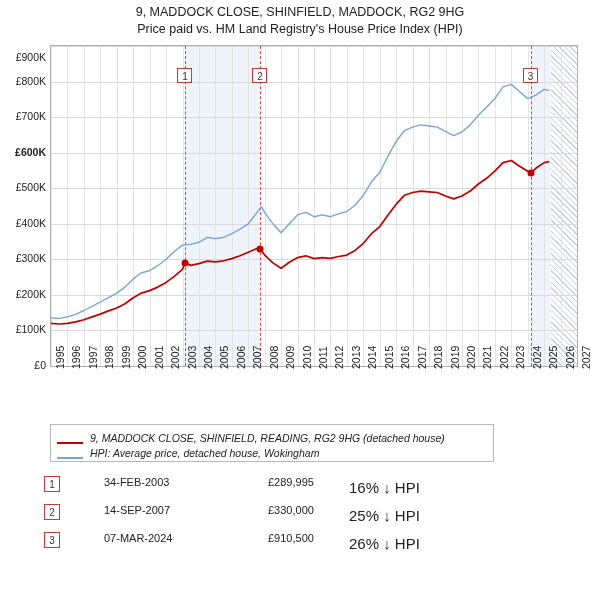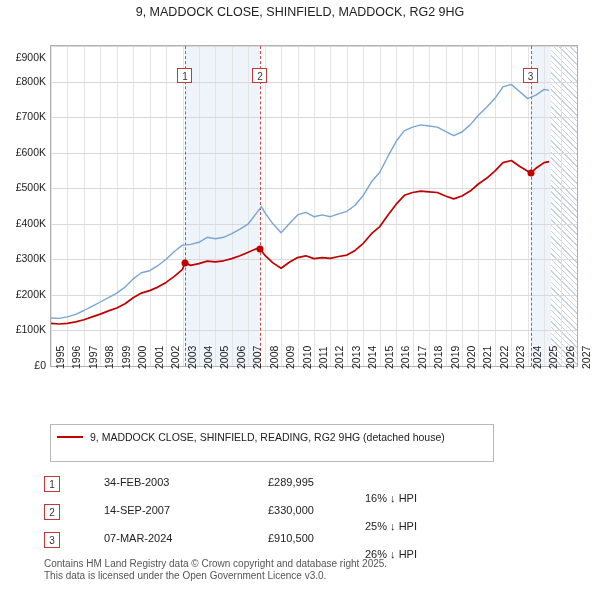--- a/index.html
+++ b/index.html
@@ -129,23 +129,24 @@
     top: 424px;
     width: 444px;
     height: 38px;
     border: 1px solid #b8b8b8;
     box-sizing: border-box;
     background: #ffffff;
     padding: 4px 6px;
   }
   .legend-row {
     display: flex;
-    align-items: center;
+    align-items: flex-end;
     height: 14px;
     margin-top: 1px;
+    font-style: italic;
   }
   .legend-swatch {
     width: 26px;
     height: 0;
     border-top-width: 2px;
     border-top-style: solid;
     margin-right: 7px;
     flex: none;
   }
   .legend-text {
@@ -189,44 +190,44 @@
   .event-price {
     position: absolute;
     left: 224px;
     top: 4px;
     font-size: 11px;
     color: #222222;
   }
   .event-delta {
     position: absolute;
     left: 305px;
-    top: 20px;
-    font-size: 11px;
-    color: #222222;
-    margin-left: 16px;
+    top: 7px;
+    font-size: 15px;
+    color: #222222;
   }
 
   
   #footer {
     position: absolute;
     left: 44px;
     top: 558px;
     width: 540px;
     font-size: 10px;
     color: #555555;
     line-height: 12px;
   }
 </style>
 </head>
 <body>
 
 <div id="page">
 
   <div class="title">
     <div>9, MADDOCK CLOSE, SHINFIELD, MADDOCK, RG2 9HG</div>
+    <div>Price paid vs. HM Land Registry's House Price Index (HPI)</div>
   </div>
 
   <div id="plot-area">
       <div class="band" style="left: 133.966px; width: 74.955px;"></div>
       <div class="band" style="left: 479.646px; width: 20.0538px;"></div>
       <div class="hatch" style="left: 499.7px; width: 26.3px;"></div>
       <div class="gridline-v" style="left: 0px;"></div>
       <div class="gridline-v" style="left: 16px;"></div>
       <div class="gridline-v" style="left: 33px;"></div>
       <div class="gridline-v" style="left: 49px;"></div>
@@ -284,21 +285,21 @@
       <div class="marker-box" style="left: 472.146px; top: 22px;">3</div>
     </div>
 
   <div id="y-axis">
       <div class="ylabel" style="top: 365px; right: 554px; width: 46px;">£0</div>
       <div class="ylabel" style="top: 329.444px; right: 554px; width: 46px;">£100K</div>
       <div class="ylabel" style="top: 293.889px; right: 554px; width: 46px;">£200K</div>
       <div class="ylabel" style="top: 258.333px; right: 554px; width: 46px;">£300K</div>
       <div class="ylabel" style="top: 222.778px; right: 554px; width: 46px;">£400K</div>
       <div class="ylabel" style="top: 187.222px; right: 554px; width: 46px;">£500K</div>
-      <div class="ylabel" style="top: 151.667px; right: 554px; width: 46px;">£600K</div>
+      <div class="ylabel" style="top: 151.667px; right: 554px; width: 46px; font-weight: bold;">£600K</div>
       <div class="ylabel" style="top: 116.111px; right: 554px; width: 46px;">£700K</div>
       <div class="ylabel" style="top: 80.5556px; right: 554px; width: 46px;">£800K</div>
       <div class="ylabel" style="top: 45px; right: 554px; width: 46px; margin-top: 12px;">£900K</div>
     </div>
   <div id="x-axis">
       <div class="xlabel" style="left: 54px; top: 369px;">1995</div>
       <div class="xlabel" style="left: 70.4375px; top: 369px;">1996</div>
       <div class="xlabel" style="left: 86.875px; top: 369px;">1997</div>
       <div class="xlabel" style="left: 103.312px; top: 369px;">1998</div>
       <div class="xlabel" style="left: 119.75px; top: 369px;">1999</div>
@@ -330,20 +331,24 @@
       <div class="xlabel" style="left: 547.125px; top: 369px;">2025</div>
       <div class="xlabel" style="left: 563.562px; top: 369px;">2026</div>
       <div class="xlabel" style="left: 580px; top: 369px;">2027</div>
     </div>
 
   <div id="legend">
       <div class="legend-row">
         <span class="legend-swatch" style="border-top-color: rgb(192, 0, 0);"></span>
         <span class="legend-text">9, MADDOCK CLOSE, SHINFIELD, READING, RG2 9HG (detached house)</span>
       </div>
+      <div class="legend-row">
+        <span class="legend-swatch" style="border-top-color: rgb(122, 165, 210);"></span>
+        <span class="legend-text">HPI: Average price, detached house, Wokingham</span>
+      </div>
     </div>
 
   <div id="events">
       <div class="event-row">
         <div class="event-num">1</div>
         <div class="event-date">34-FEB-2003</div>
         <div class="event-price">£289,995</div>
         <div class="event-delta">16% ↓ HPI</div>
       </div>
       <div class="event-row">
@@ -353,18 +358,14 @@
         <div class="event-delta">25% ↓ HPI</div>
       </div>
       <div class="event-row">
         <div class="event-num">3</div>
         <div class="event-date">07-MAR-2024</div>
         <div class="event-price">£910,500</div>
         <div class="event-delta">26% ↓ HPI</div>
       </div>
     </div>
 
-  <div id="footer">
-    <div>Contains HM Land Registry data © Crown copyright and database right 2025.</div>
-    <div>This data is licensed under the Open Government Licence v3.0.</div>
-  </div>
 
 </div>
 
 </body></html>

